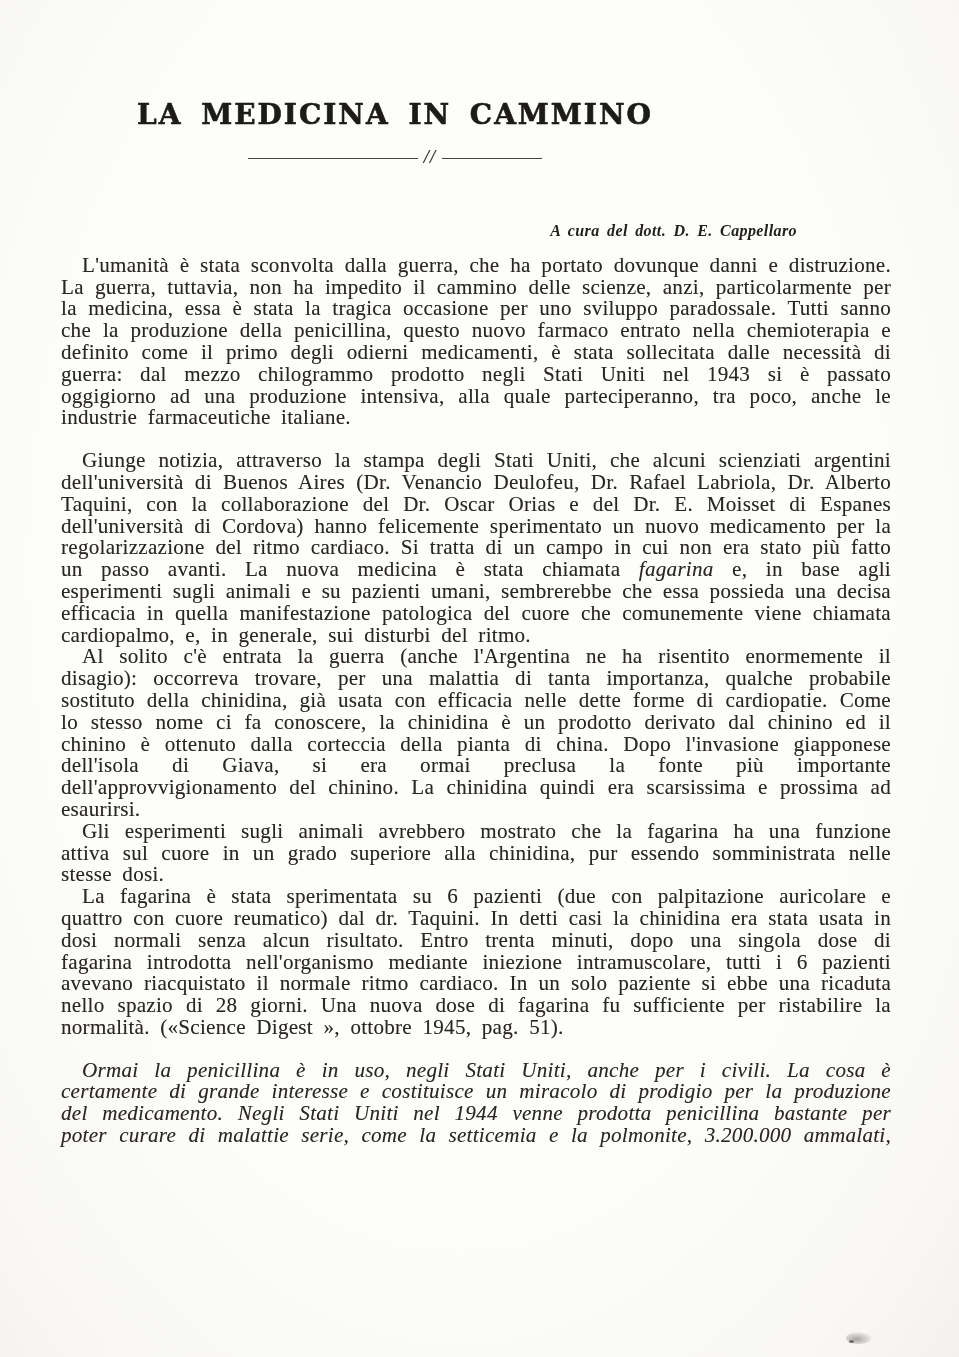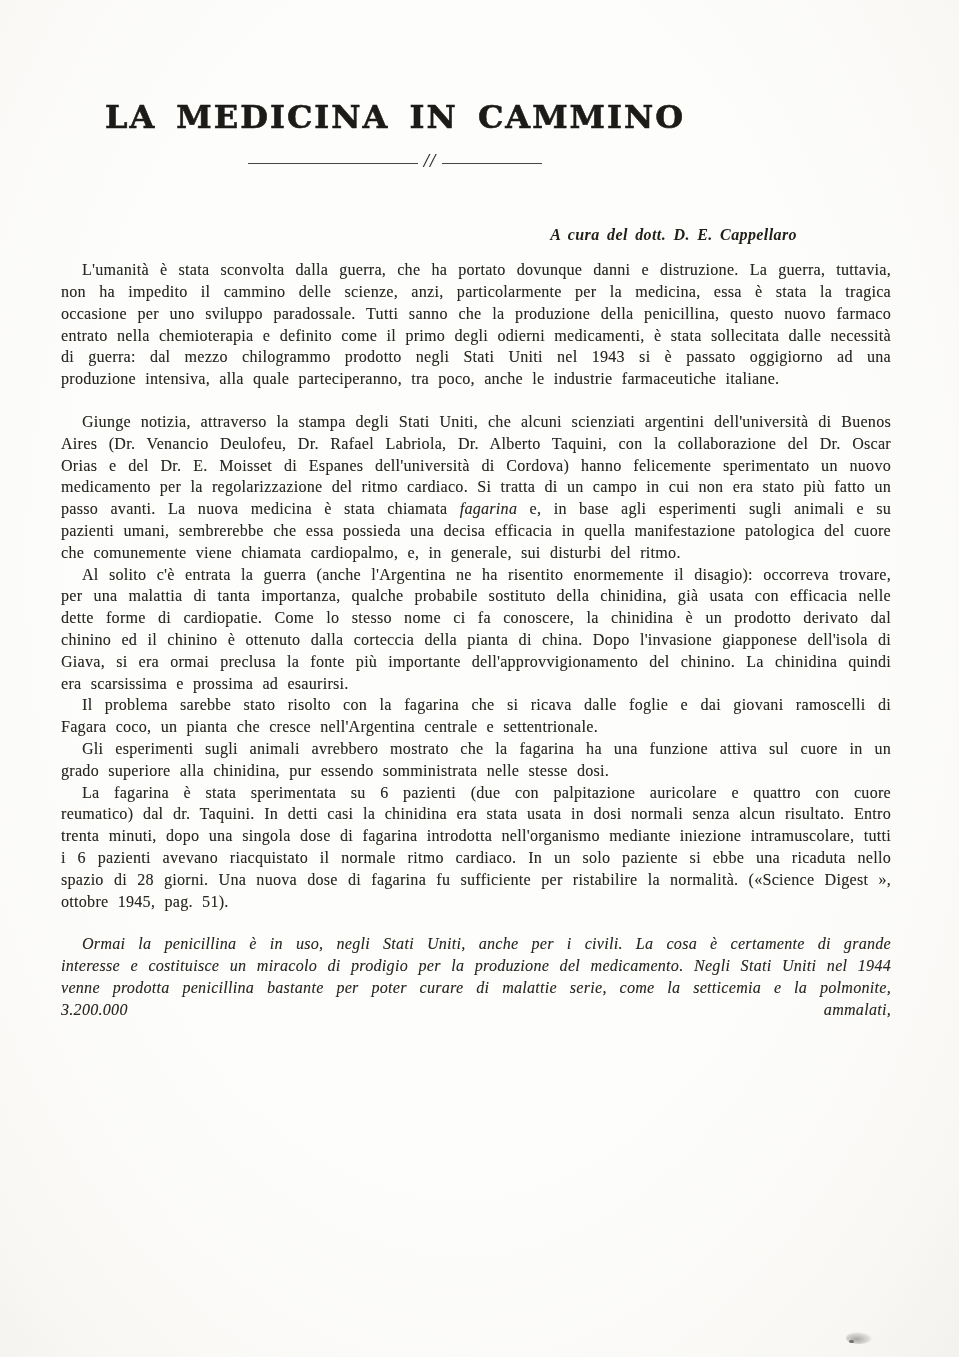--- a/index.html
+++ b/index.html
@@ -23,21 +23,21 @@
   
   .masthead {
     width: 640px;
     margin-left: 75px;
     text-align: center;
   }
   .title {
     margin: 0;
     font-family: "DejaVu Serif", serif;
     font-weight: bold;
-    font-size: 32px;
+    font-size: 28px;
     letter-spacing: 2px;
     word-spacing: 7px;
     color: #1d1b18;
     -webkit-text-stroke: 0.6px #1d1b18;
     line-height: 1.1;
   }
   .divider {
     margin-top: 17px;
     display: flex;
     align-items: center;
@@ -67,21 +67,21 @@
     font-style: italic;
     font-weight: bold;
     font-size: 16px;
     color: #232019;
     letter-spacing: 0.4px;
     word-spacing: 3px;
   }
   
   .article {
     margin: 15px 68px 0 61px;
-    font-size: 16px;
+    font-size: 21px;
     line-height: 21.8px;
     text-align: justify;
     letter-spacing: 0.3px;
     word-spacing: 5px;
     color: #2a2722;
     text-shadow: 0.2px 0.2px 0.3px rgba(40,36,30,0.35);
   }
   .article p.para {
     margin: 0;
     text-indent: 21px;
@@ -122,21 +122,20 @@
       <span class="rule right"></span>
     </div>
   </header>
 
   <div class="byline">A cura del dott. D. E. Cappellaro</div>
 
   <main class="article" id="article">
       <p class="para"><span>L'umanità è stata sconvolta dalla guerra, che ha portato dovunque danni e distruzione. La guerra, tuttavia, non ha impedito il cammino delle scienze, anzi, particolarmente per la medicina, essa è stata la tragica occasione per uno sviluppo paradossale. Tutti sanno che la produzione della penicillina, questo nuovo farmaco entrato nella chemioterapia e definito come il primo degli odierni medicamenti, è stata sollecitata dalle necessità di guerra: dal mezzo chilogrammo prodotto negli Stati Uniti nel 1943 si è passato oggigiorno ad una produzione intensiva, alla quale parteciperanno, tra poco, anche le industrie farmaceutiche italiane.</span></p>
       <p class="para gap"><span>Giunge notizia, attraverso la stampa degli Stati Uniti, che alcuni scienziati argentini dell'università di Buenos Aires (Dr. Venancio Deulofeu, Dr. Rafael Labriola, Dr. Alberto Taquini, con la collaborazione del Dr. Oscar Orias e del Dr. E. Moisset di Espanes dell'università di Cordova) hanno felicemente sperimentato un nuovo medicamento per la regolarizzazione del ritmo cardiaco. Si tratta di un campo in cui non era stato più fatto un passo avanti. La nuova medicina è stata chiamata </span><span class="it">fagarina</span><span> e, in base agli esperimenti sugli animali e su pazienti umani, sembrerebbe che essa possieda una decisa efficacia in quella manifestazione patologica del cuore che comunemente viene chiamata cardiopalmo, e, in generale, sui disturbi del ritmo.</span></p>
       <p class="para"><span>Al solito c'è entrata la guerra (anche l'Argentina ne ha risentito enormemente il disagio): occorreva trovare, per una malattia di tanta importanza, qualche probabile sostituto della chinidina, già usata con efficacia nelle dette forme di cardiopatie. Come lo stesso nome ci fa conoscere, la chinidina è un prodotto derivato dal chinino ed il chinino è ottenuto dalla corteccia della pianta di china. Dopo l'invasione giapponese dell'isola di Giava, si era ormai preclusa la fonte più importante dell'approvvigionamento del chinino. La chinidina quindi era scarsissima e prossima ad esaurirsi.</span></p>
-      <p class="para"><span>Il problema sarebbe stato risolto con la fagarina che si ricava dalle foglie e dai giovani ramoscelli di Fagara coco, un pianta che cresce nell'Argentina centrale e settentrionale.</span></p>
       <p class="para"><span>Gli esperimenti sugli animali avrebbero mostrato che la fagarina ha una funzione attiva sul cuore in un grado superiore alla chinidina, pur essendo somministrata nelle stesse dosi.</span></p>
       <p class="para"><span>La fagarina è stata sperimentata su 6 pazienti (due con palpitazione auricolare e quattro con cuore reumatico) dal dr. Taquini. In detti casi la chinidina era stata usata in dosi normali senza alcun risultato. Entro trenta minuti, dopo una singola dose di fagarina introdotta nell'organismo mediante iniezione intramuscolare, tutti i 6 pazienti avevano riacquistato il normale ritmo cardiaco. In un solo paziente si ebbe una ricaduta nello spazio di 28 giorni. Una nuova dose di fagarina fu sufficiente per ristabilire la normalità. («Science Digest », ottobre 1945, pag. 51).</span></p>
       <p class="para gap justify-last"><span>Ormai la penicillina è in uso, negli Stati Uniti, anche per i civili. La cosa è certamente di grande interesse e costituisce un miracolo di prodigio per la produzione del medicamento. Negli Stati Uniti nel 1944 venne prodotta penicillina bastante per poter curare di malattie serie, come la setticemia e la polmonite, 3.200.000 ammalati,</span></p>
     </main>
 
   <div class="smudge"></div>
   <div class="speck"></div>
 
 </div>
 

